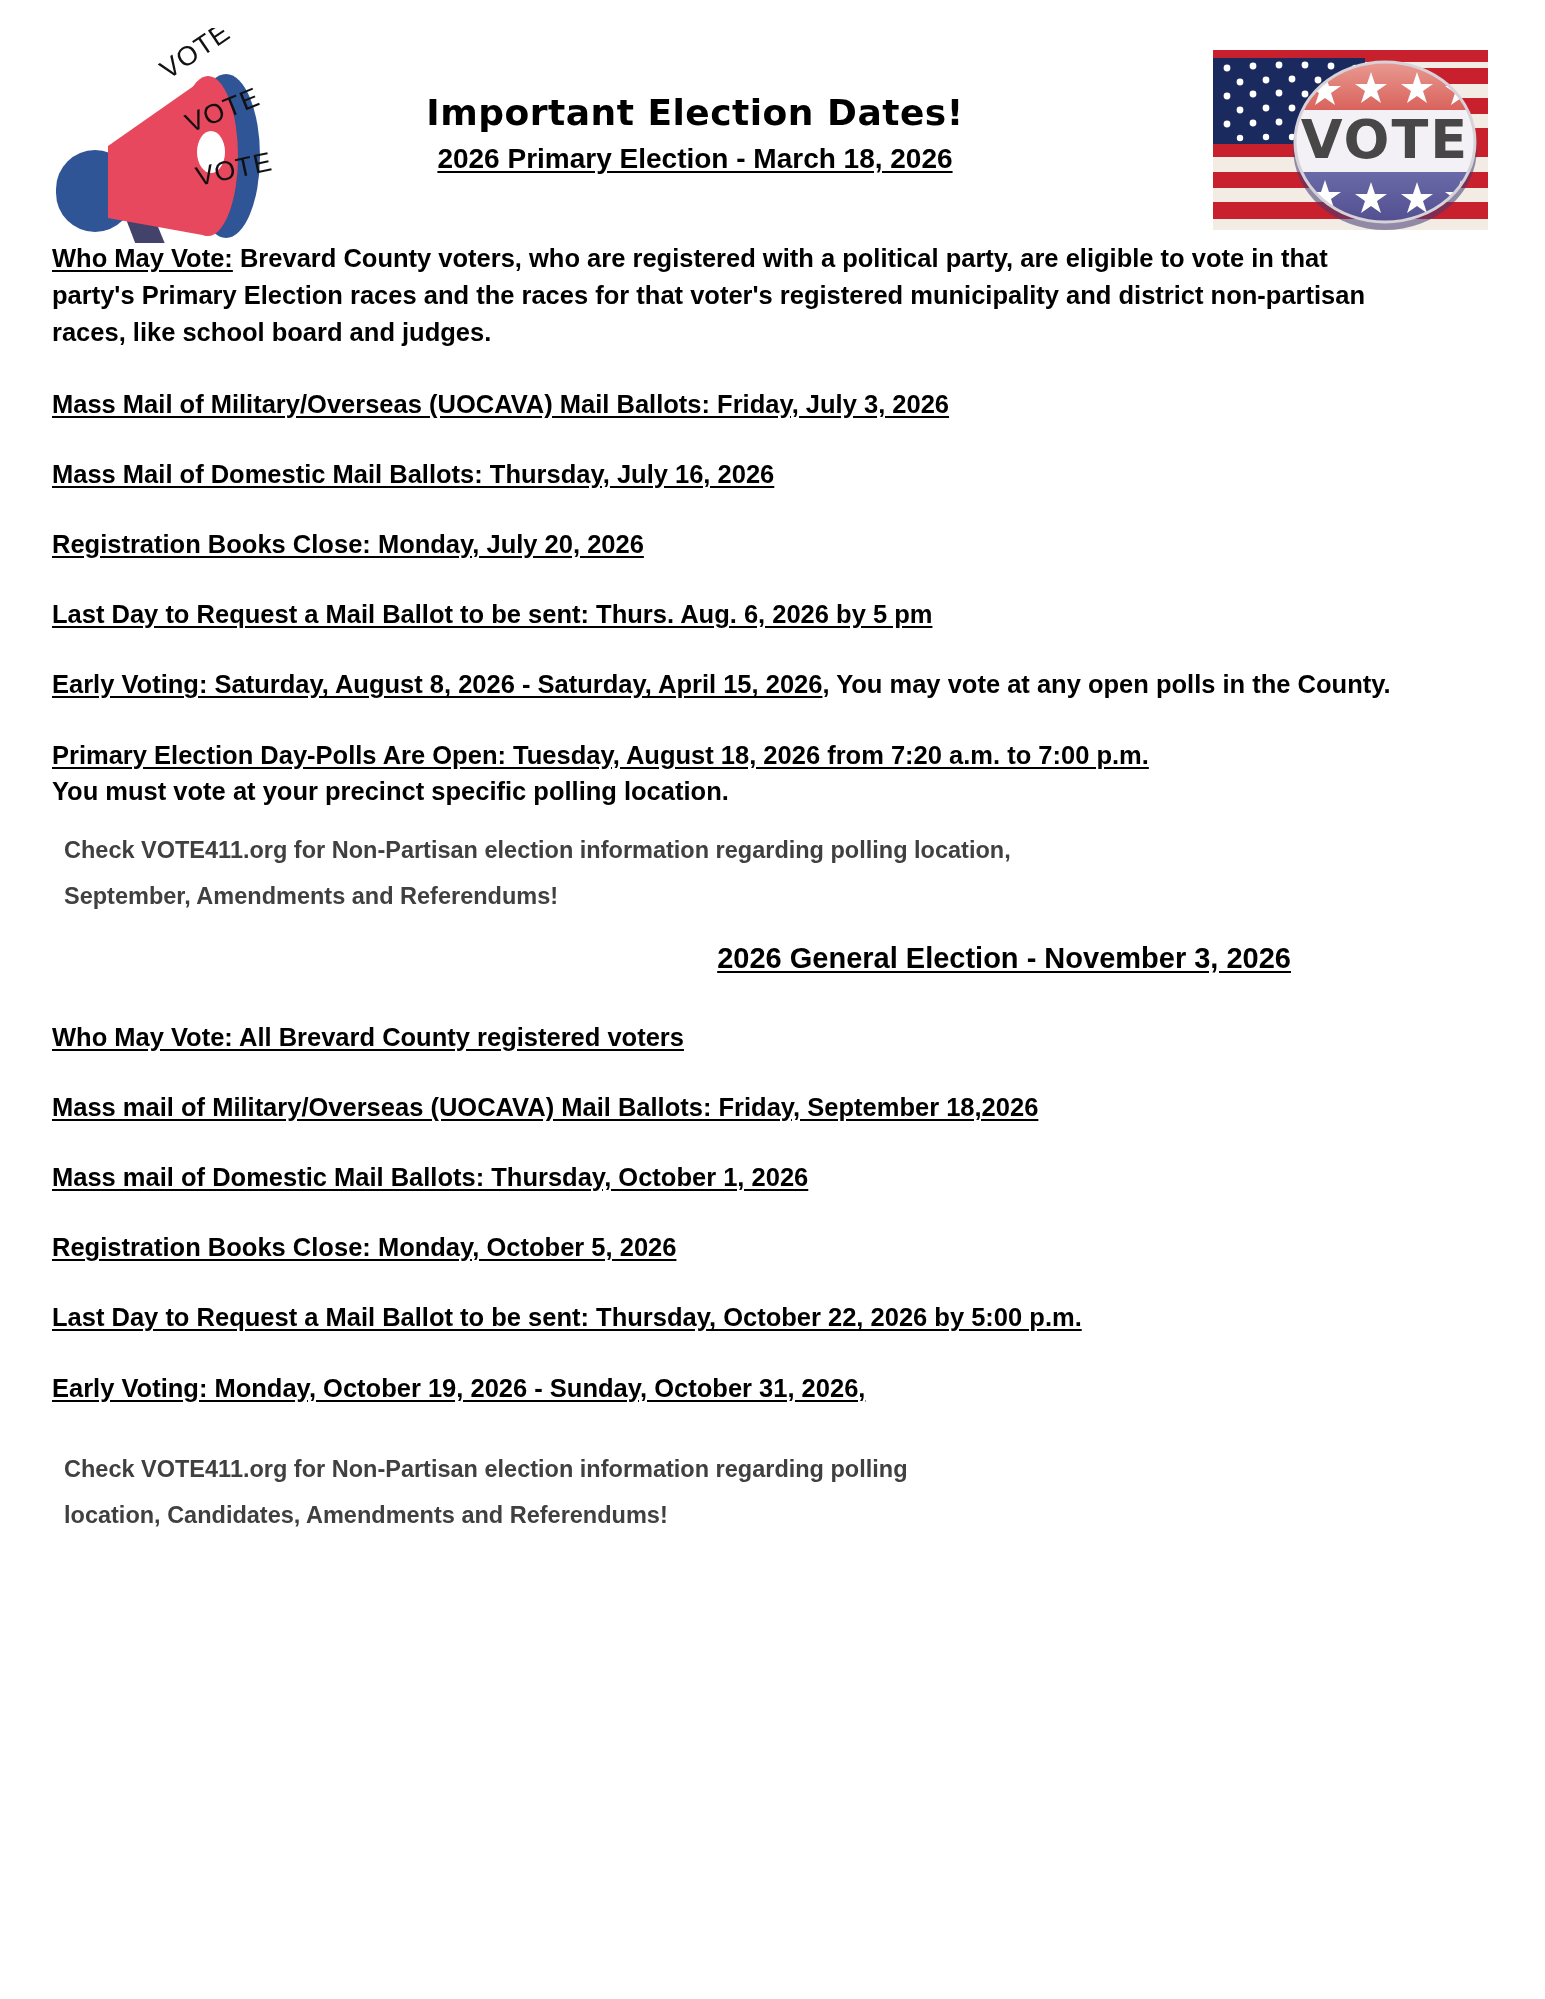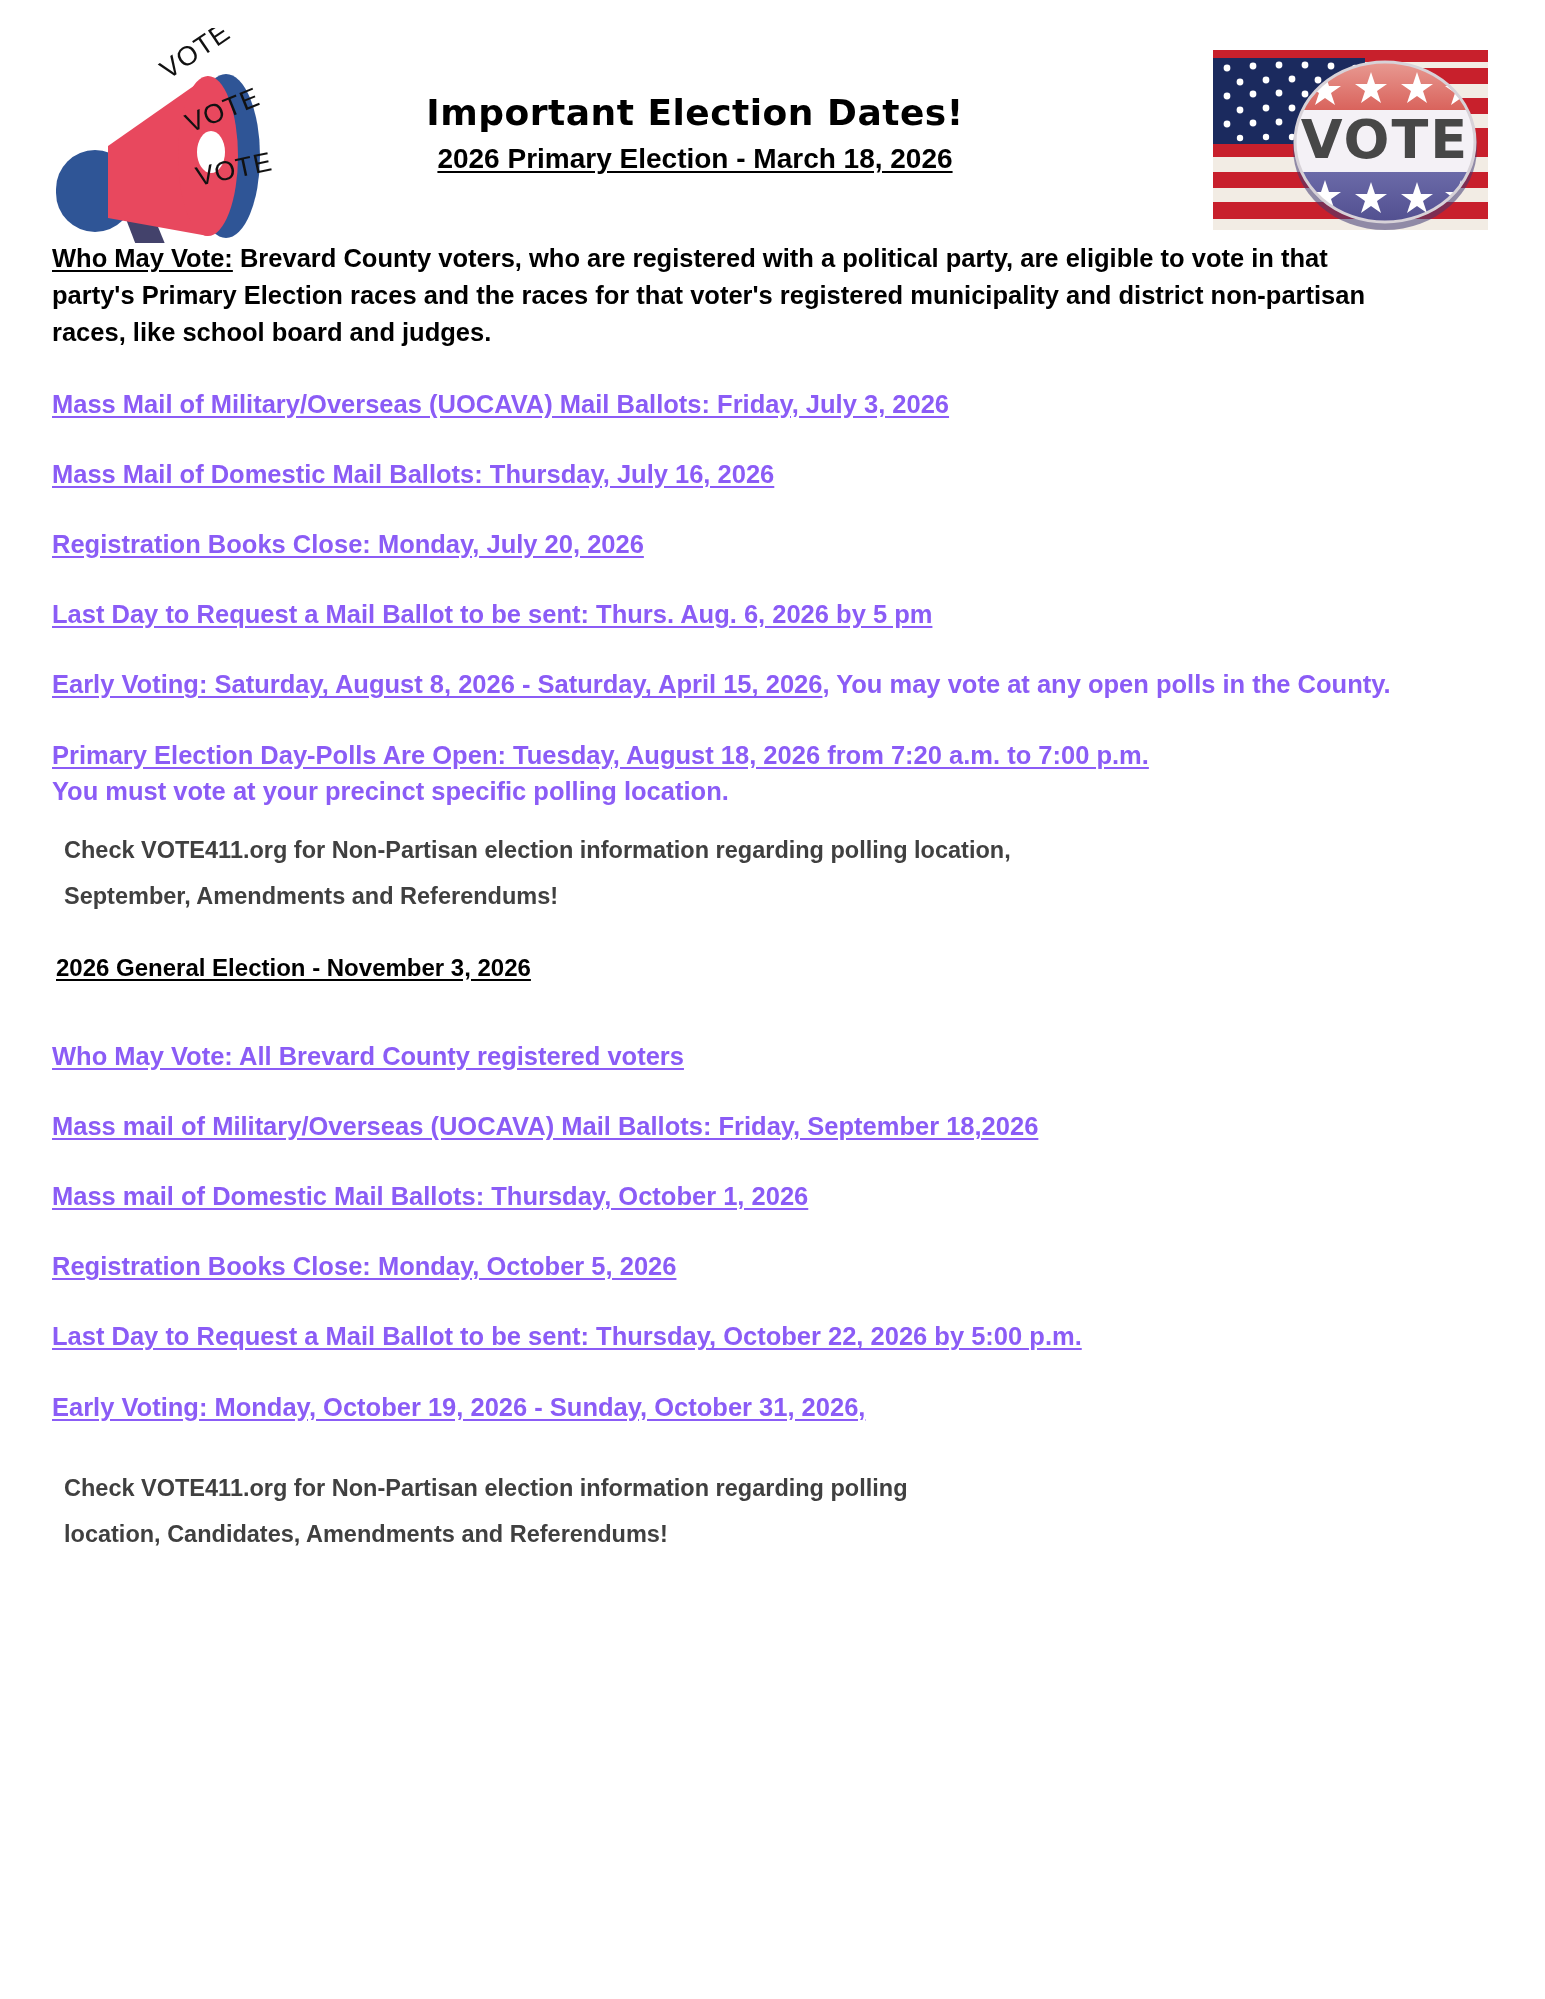--- a/index.html
+++ b/index.html
@@ -71,38 +71,38 @@
   .content {
     position: relative;
     padding: 0 20px 0 40px;
   }
 
   .para {
     font-weight: bold;
     font-size: 25.5px;
     line-height: 1.42;
     margin: 0;
-    color: #8b5cf6;
+    color: #000000;
   }
 
   .u { text-decoration: underline; text-underline-offset: 2.5px; }
 
   .block-gap { height: 34px; }
   .block-gap-sm { height: 12px; }
   .block-gap-lg { height: 40px; }
 
   .indent { padding-left: 12px; }
 
   .center-head {
-    text-align: left;
-    font-weight: bold;
-    font-size: 24px;
+    text-align: right;
+    font-weight: bold;
+    font-size: 29px;
     text-decoration: underline;
     text-underline-offset: 3px;
-    margin: 16px;
+    margin: 4px;
     padding-right: 230px;
   }
 
   .red {
     color: #404040;
     font-weight: bold;
     font-size: 23.5px;
     line-height: 1.46;
     margin: 12px;
   }

